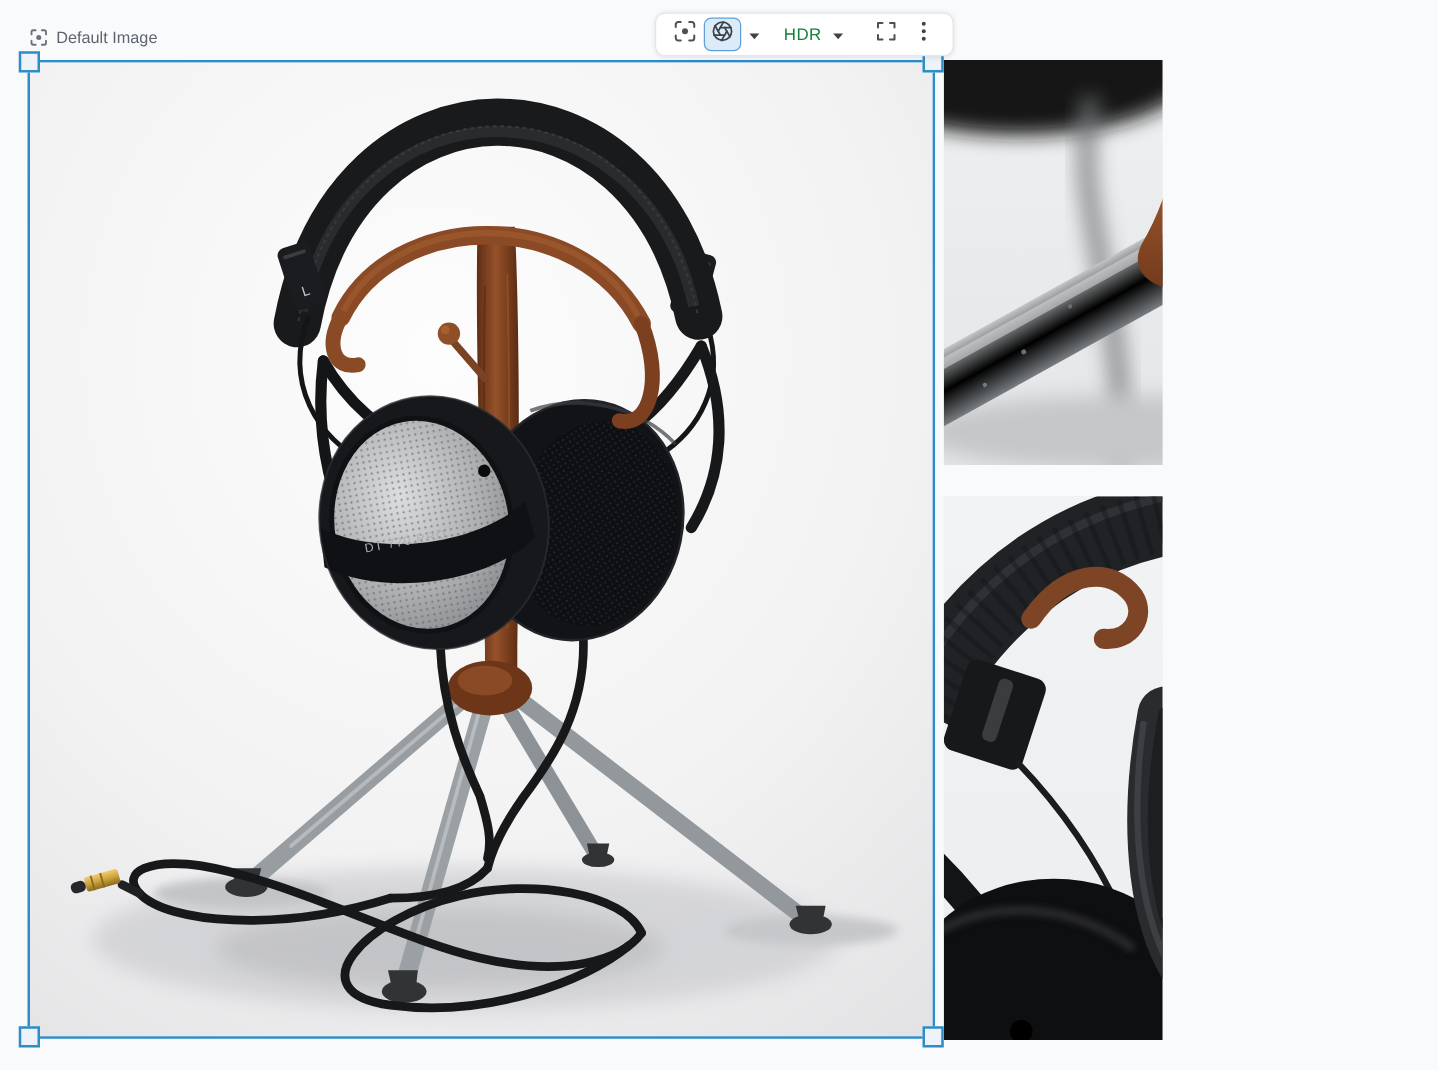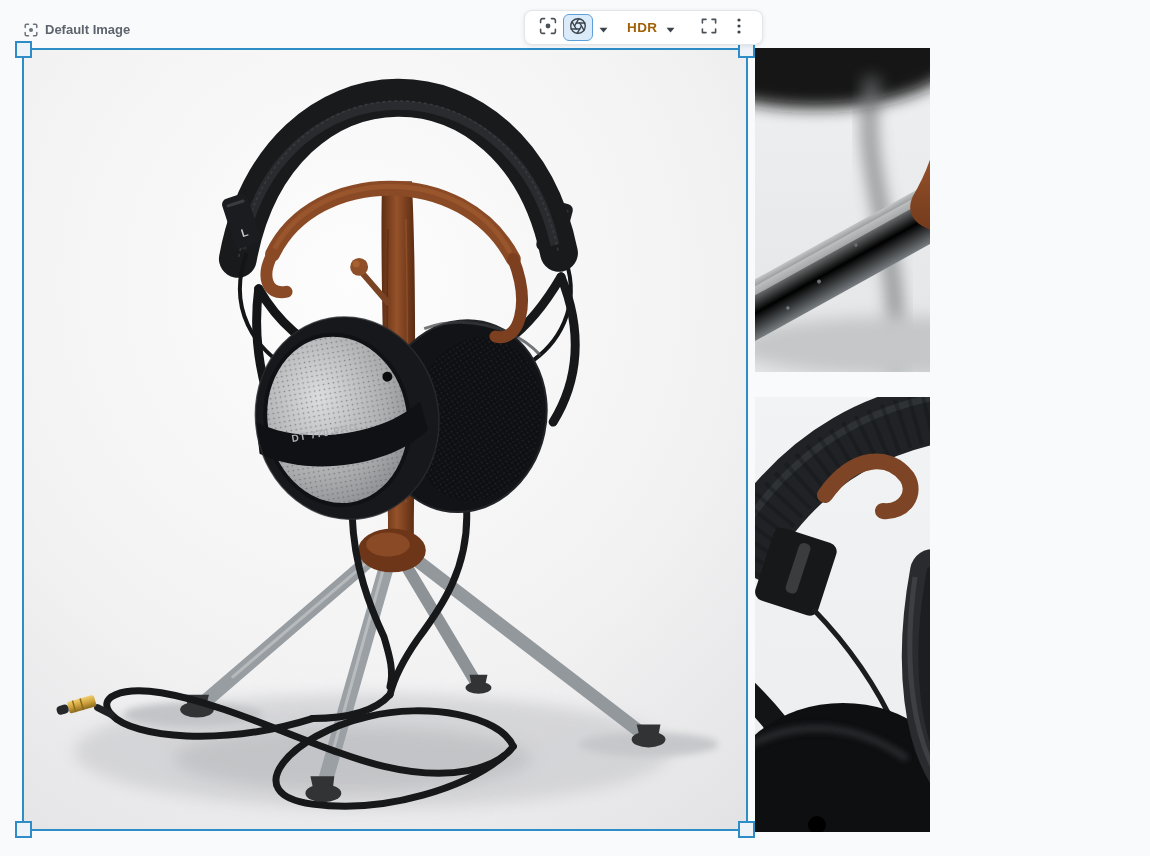--- a/index.html
+++ b/index.html
@@ -1,33 +1,33 @@
 <!DOCTYPE html>
 <html><head>
 <meta charset="utf-8">
 <style>
   html,body{margin:0;padding:0;background:#f9fafb;font-family:"Liberation Sans",sans-serif;}
-  .canvas{position:relative;width:930px;height:856px;overflow:hidden;background:#f9fafb;font-weight:bold;}
+  .canvas{position:relative;width:930px;height:856px;overflow:hidden;background:#f9fafb;}
 
   
   .viewport-label{position:absolute;left:24px;top:22px;display:flex;align-items:center;gap:7px;
     color:#5d646d;font-size:13px;line-height:16px;z-index:5;}
   .viewport-label svg{display:block;}
 
   
   .toolbar{position:absolute;left:524px;top:10px;height:35px;box-sizing:border-box;
     background:#ffffff;border:1px solid #e3e6e9;border-radius:8px;
     box-shadow:0 1px 4px rgba(20,30,45,.10);display:flex;align-items:center;
     padding:0 8px;z-index:20;}
   .tb-btn{width:30px;height:27px;display:flex;align-items:center;justify-content:center;
     border-radius:6px;box-sizing:border-box;cursor:pointer;}
   .tb-btn.active{background:#dcebfa;border:1px solid #5f9fd9;}
   .tb-caret{width:20px;height:27px;display:flex;align-items:center;justify-content:center;cursor:pointer;}
   .hdr-dd{display:flex;align-items:center;gap:9px;padding:0 9px 0 14px;cursor:pointer;}
-  .hdr-txt{color:#a16207;font-size:13.5px;letter-spacing:.4px;}
+  .hdr-txt{color:#15803d;font-size:13.5px;letter-spacing:.4px;}
   .tb-gap{width:10px;}
 
   
   .selection-frame{position:absolute;left:22px;top:48px;width:726px;height:783px;
     box-sizing:border-box;border:2px solid #2e8cc7;z-index:4;}
   .selection-frame > svg{position:absolute;left:0;top:0;width:100%;height:100%;}
   .handle{position:absolute;width:13px;height:13px;background:#edf3f8;
     border:2px solid #2e8cc7;box-sizing:content-box;z-index:6;}
   .h-tl{left:-9px;top:-9px;} .h-tr{right:-9px;top:-9px;}
   .h-bl{left:-9px;bottom:-9px;} .h-br{right:-9px;bottom:-9px;}

